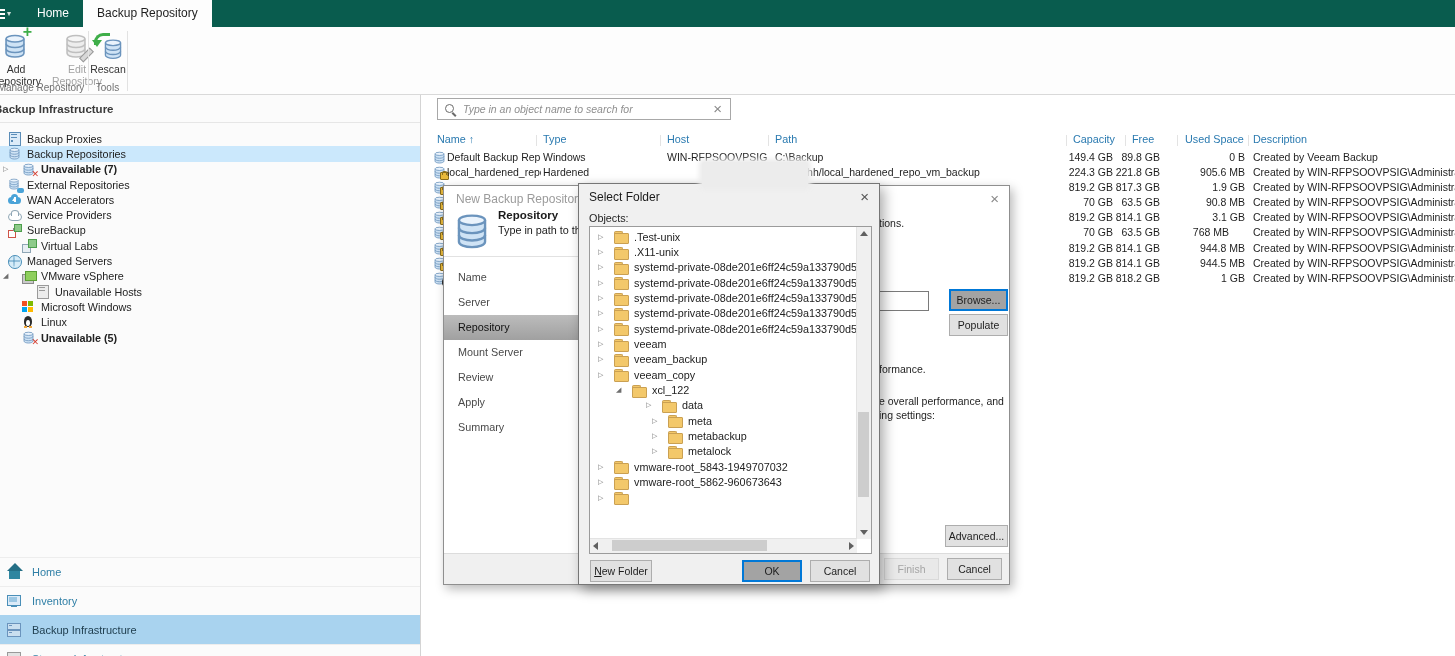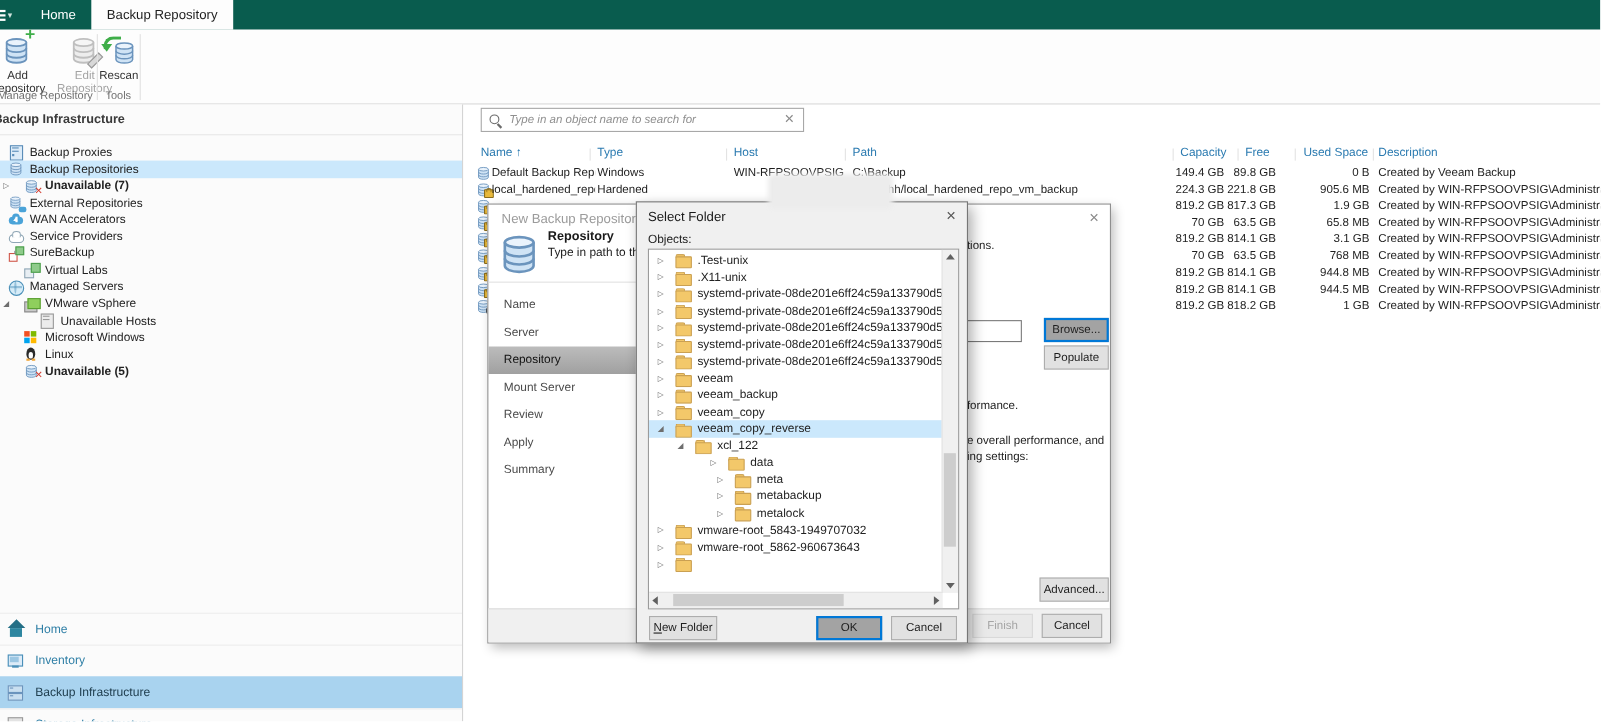--- a/index.html
+++ b/index.html
@@ -371,21 +371,21 @@
               <path d="M2.5 3.5v9c0 1.3 2.5 2.3 5.5 2.3s5.5-1 5.5-2.3v-9" fill="#cfe3f5" stroke="#6b94bd"></path>
               <ellipse cx="8" cy="3.5" rx="5.5" ry="2" fill="#eaf3fc" stroke="#6b94bd"></ellipse>
               <path d="M2.5 6.6c0 1.3 2.5 2.3 5.5 2.3s5.5-1 5.5-2.3M2.5 9.7c0 1.3 2.5 2.3 5.5 2.3s5.5-1 5.5-2.3" fill="none" stroke="#6b94bd"></path>
             </svg><span style="position:absolute;right:-2px;bottom:-1px;width:7px;height:6px;background:#e8b93c;border:1px solid #8a6d1d;border-radius:1px;"></span><span style="position:absolute;right:0;bottom:4px;width:3px;height:3px;border:1px solid #8a6d1d;border-bottom:none;border-radius:2px 2px 0 0;"></span></span></span>
         <span class="cell" style="left: 26px; width: 94px;"></span>
         <span class="cell" style="left: 122px; width: 120px;"></span>
         <span class="cell" style="left: 246px; width: 104px;"></span>
         <span class="cell" style="left: 354px; width: 245px;"></span>
         <span class="cell" style="left: 600px; width: 92px; text-align: right;">70 GB</span>
         <span class="cell" style="left: 660px; width: 79px; text-align: right;">63.5 GB</span>
-        <span class="cell" style="left: 724px; width: 100px; text-align: right;">65.8 MB</span>
+        <span class="cell" style="left: 724px; width: 100px; text-align: right;">90.8 MB</span>
         <span class="cell" style="left: 832px; width: 222px;">Created by WIN-RFPSOOVPSIG\Administrator at</span>
       </div>
       <div class="tbl-row">
         <span class="cell" style="left: 12px; width: 16px;"><span class="icon"><svg width="13" height="13" viewBox="0 0 16 16">
               <path d="M2.5 3.5v9c0 1.3 2.5 2.3 5.5 2.3s5.5-1 5.5-2.3v-9" fill="#cfe3f5" stroke="#6b94bd"></path>
               <ellipse cx="8" cy="3.5" rx="5.5" ry="2" fill="#eaf3fc" stroke="#6b94bd"></ellipse>
               <path d="M2.5 6.6c0 1.3 2.5 2.3 5.5 2.3s5.5-1 5.5-2.3M2.5 9.7c0 1.3 2.5 2.3 5.5 2.3s5.5-1 5.5-2.3" fill="none" stroke="#6b94bd"></path>
             </svg><span style="position:absolute;right:-2px;bottom:-1px;width:7px;height:6px;background:#e8b93c;border:1px solid #8a6d1d;border-radius:1px;"></span><span style="position:absolute;right:0;bottom:4px;width:3px;height:3px;border:1px solid #8a6d1d;border-bottom:none;border-radius:2px 2px 0 0;"></span></span></span>
         <span class="cell" style="left: 26px; width: 94px;"></span>
         <span class="cell" style="left: 122px; width: 120px;"></span>
@@ -401,21 +401,21 @@
               <path d="M2.5 3.5v9c0 1.3 2.5 2.3 5.5 2.3s5.5-1 5.5-2.3v-9" fill="#cfe3f5" stroke="#6b94bd"></path>
               <ellipse cx="8" cy="3.5" rx="5.5" ry="2" fill="#eaf3fc" stroke="#6b94bd"></ellipse>
               <path d="M2.5 6.6c0 1.3 2.5 2.3 5.5 2.3s5.5-1 5.5-2.3M2.5 9.7c0 1.3 2.5 2.3 5.5 2.3s5.5-1 5.5-2.3" fill="none" stroke="#6b94bd"></path>
             </svg><span style="position:absolute;right:-2px;bottom:-1px;width:7px;height:6px;background:#e8b93c;border:1px solid #8a6d1d;border-radius:1px;"></span><span style="position:absolute;right:0;bottom:4px;width:3px;height:3px;border:1px solid #8a6d1d;border-bottom:none;border-radius:2px 2px 0 0;"></span></span></span>
         <span class="cell" style="left: 26px; width: 94px;"></span>
         <span class="cell" style="left: 122px; width: 120px;"></span>
         <span class="cell" style="left: 246px; width: 104px;"></span>
         <span class="cell" style="left: 354px; width: 245px;"></span>
         <span class="cell" style="left: 600px; width: 92px; text-align: right;">70 GB</span>
         <span class="cell" style="left: 660px; width: 79px; text-align: right;">63.5 GB</span>
-        <span class="cell" style="left: 724px; width: 100px; text-align: right;">768 MB</span>
+        <span class="cell" style="left: 708px; width: 100px; text-align: right;">768 MB</span>
         <span class="cell" style="left: 832px; width: 222px;">Created by WIN-RFPSOOVPSIG\Administrator at</span>
       </div>
       <div class="tbl-row">
         <span class="cell" style="left: 12px; width: 16px;"><span class="icon"><svg width="13" height="13" viewBox="0 0 16 16">
               <path d="M2.5 3.5v9c0 1.3 2.5 2.3 5.5 2.3s5.5-1 5.5-2.3v-9" fill="#cfe3f5" stroke="#6b94bd"></path>
               <ellipse cx="8" cy="3.5" rx="5.5" ry="2" fill="#eaf3fc" stroke="#6b94bd"></ellipse>
               <path d="M2.5 6.6c0 1.3 2.5 2.3 5.5 2.3s5.5-1 5.5-2.3M2.5 9.7c0 1.3 2.5 2.3 5.5 2.3s5.5-1 5.5-2.3" fill="none" stroke="#6b94bd"></path>
             </svg><span style="position:absolute;right:-2px;bottom:-1px;width:7px;height:6px;background:#e8b93c;border:1px solid #8a6d1d;border-radius:1px;"></span><span style="position:absolute;right:0;bottom:4px;width:3px;height:3px;border:1px solid #8a6d1d;border-bottom:none;border-radius:2px 2px 0 0;"></span></span></span>
         <span class="cell" style="left: 26px; width: 94px;"></span>
         <span class="cell" style="left: 122px; width: 120px;"></span>
@@ -570,28 +570,20 @@
             <span>veeam_backup</span>
           </div>
           <div class="frow" style="padding-left: 8px;">
             <span class="farr">▷</span>
             <span class="ficon">
               <span style="position:absolute;left:0;top:1px;width:7px;height:3px;background:#f3c86a;border:1px solid #caa052;border-bottom:none;border-radius:2px 2px 0 0;"></span>
               <span style="position:absolute;left:0;top:3px;width:13px;height:9px;background:#f3c86a;border:1px solid #caa052;border-radius:1px;"></span>
             </span>
             <span>veeam_copy</span>
           </div>
-          <div class="frow selected" style="padding-left: 8px;">
-            <span class="farr">◢</span>
-            <span class="ficon">
-              <span style="position:absolute;left:0;top:1px;width:7px;height:3px;background:#f3c86a;border:1px solid #caa052;border-bottom:none;border-radius:2px 2px 0 0;"></span>
-              <span style="position:absolute;left:0;top:3px;width:13px;height:9px;background:#f3c86a;border:1px solid #caa052;border-radius:1px;"></span>
-            </span>
-            <span>veeam_copy_reverse</span>
-          </div>
           <div class="frow" style="padding-left: 26px;">
             <span class="farr">◢</span>
             <span class="ficon">
               <span style="position:absolute;left:0;top:1px;width:7px;height:3px;background:#f3c86a;border:1px solid #caa052;border-bottom:none;border-radius:2px 2px 0 0;"></span>
               <span style="position:absolute;left:0;top:3px;width:13px;height:9px;background:#f3c86a;border:1px solid #caa052;border-radius:1px;"></span>
             </span>
             <span>xcl_122</span>
           </div>
           <div class="frow" style="padding-left: 56px;">
             <span class="farr">▷</span>

